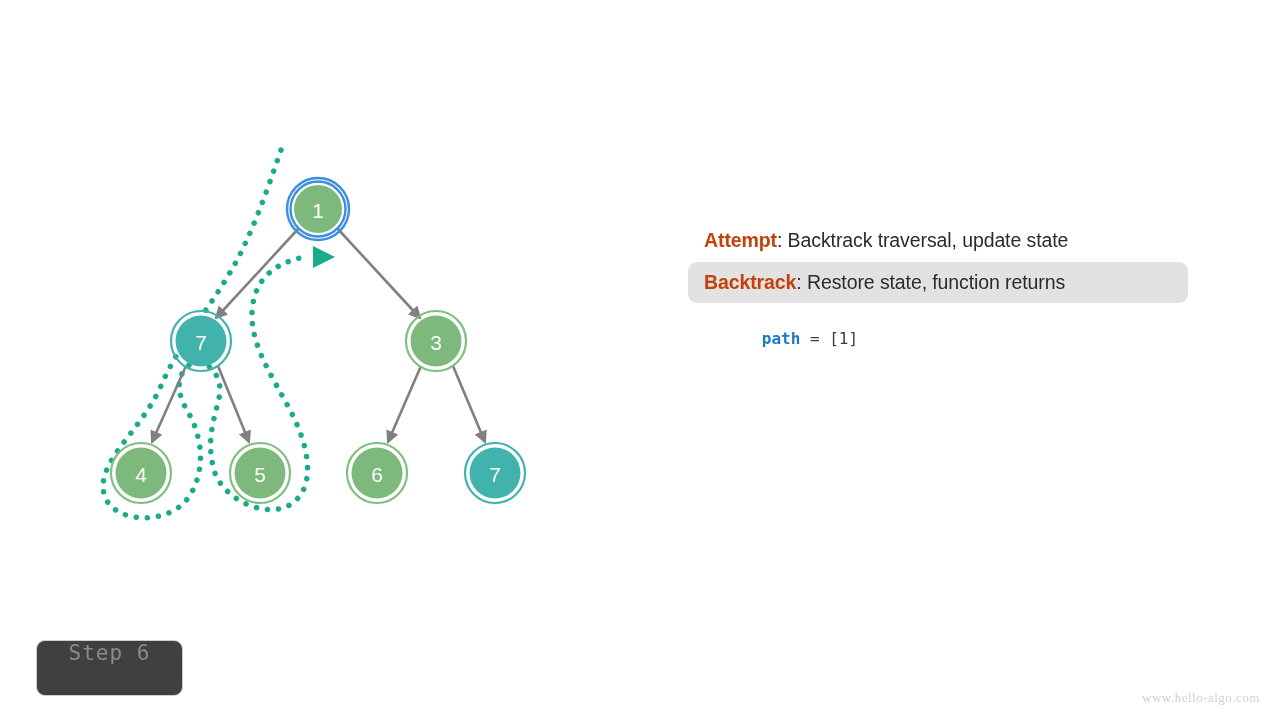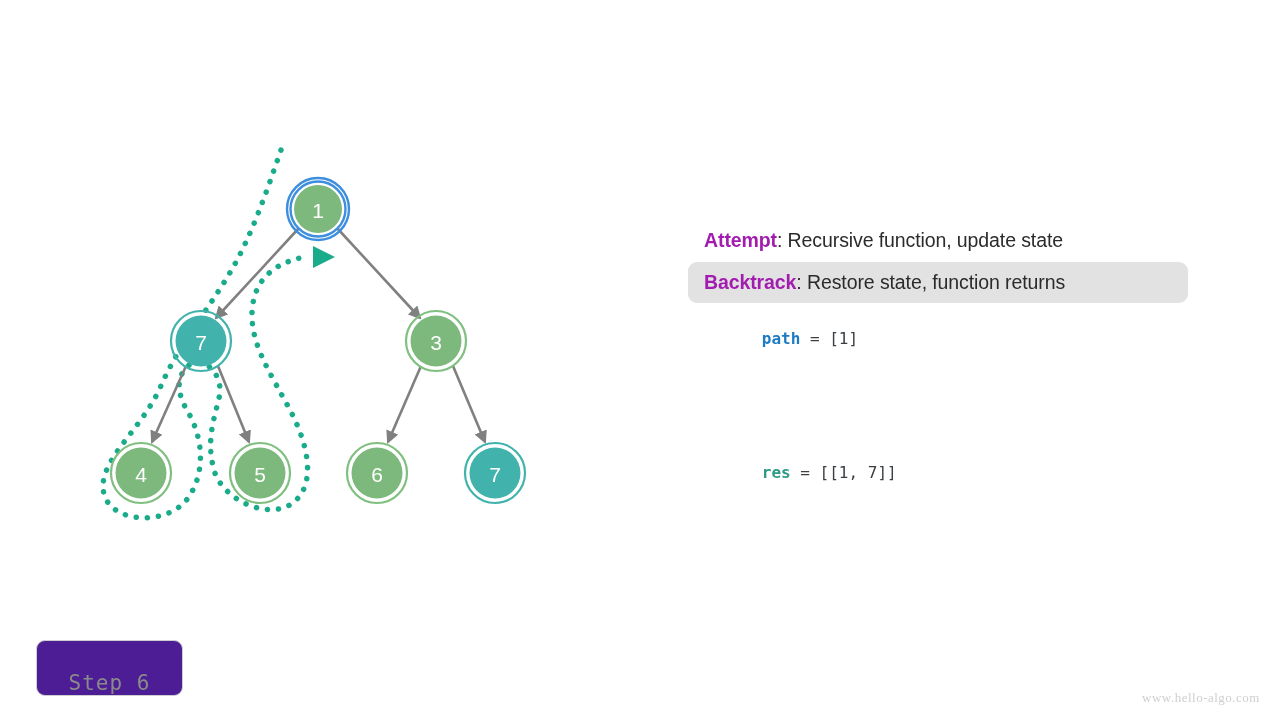--- a/index.html
+++ b/index.html
@@ -48,21 +48,21 @@
     font-size: 19.5px;
     color: #2b2b2b;
     line-height: 1.0;
     padding: 11px 16px;
     border-radius: 9px;
     white-space: nowrap;
     letter-spacing: -0.1px;
   }
   .phase-line .phase-key {
     font-weight: bold;
-    color: #a21caf;
+    color: #c2410c;
   }
   .phase-line.active {
     background: #e2e2e2;
   }
   .phase-line.inactive {
     background: transparent;
   }
 
   #vars-block {
     margin-top: 6px;
@@ -85,23 +85,23 @@
 
   
   #step-badge {
     position: absolute;
     left: 36px;
     top: 640px;
     width: 145px;
     height: 54px;
     border: 1px solid #cfcfcf;
     border-radius: 9px;
-    background: #4c1d95;
+    background: #404040;
     display: flex;
-    align-items: flex-end;
+    align-items: flex-start;
     justify-content: center;
     font-family: "DejaVu Sans Mono", "Liberation Mono", monospace;
     font-size: 21px;
     color: #8a8a8a;
     letter-spacing: 1px;
   }
 
   
   #watermark {
     position: absolute;
@@ -194,34 +194,31 @@
         <text class="node-label" x="495" y="474">7</text>
       </g>
 
     </g>
   </svg>
 </div>
 
 <div id="info-panel">
 
   <div class="phase-line inactive">
-    <span class="phase-key">Attempt</span><span>: </span><span>Recursive function, update state</span>
+    <span class="phase-key">Attempt</span><span>: </span><span>Backtrack traversal, update state</span>
   </div>
 
   <div class="phase-line active" style="background: rgb(226, 226, 226);">
     <span class="phase-key">Backtrack</span><span>: </span><span>Restore state, function returns</span>
   </div>
 
   <div id="vars-block">
     <div class="var-row" id="var-path-row">
       <span class="var-name" id="var-path-name" style="color: rgb(31, 123, 193);">path</span><span class="var-rest"> = [1]</span>
     </div>
-    <div class="var-row" id="var-res-row">
-      <span class="var-name" id="var-res-name" style="color: rgb(46, 154, 134);">res</span><span class="var-rest"> = [[1, 7]]</span>
-    </div>
   </div>
 
 </div>
 
 <div id="step-badge" style="color: rgb(138, 138, 138);">
   <span>Step 6</span>
 </div>
 
 <div id="watermark" style="color: rgb(207, 207, 207);">
   <span>www.hello-algo.com</span>

